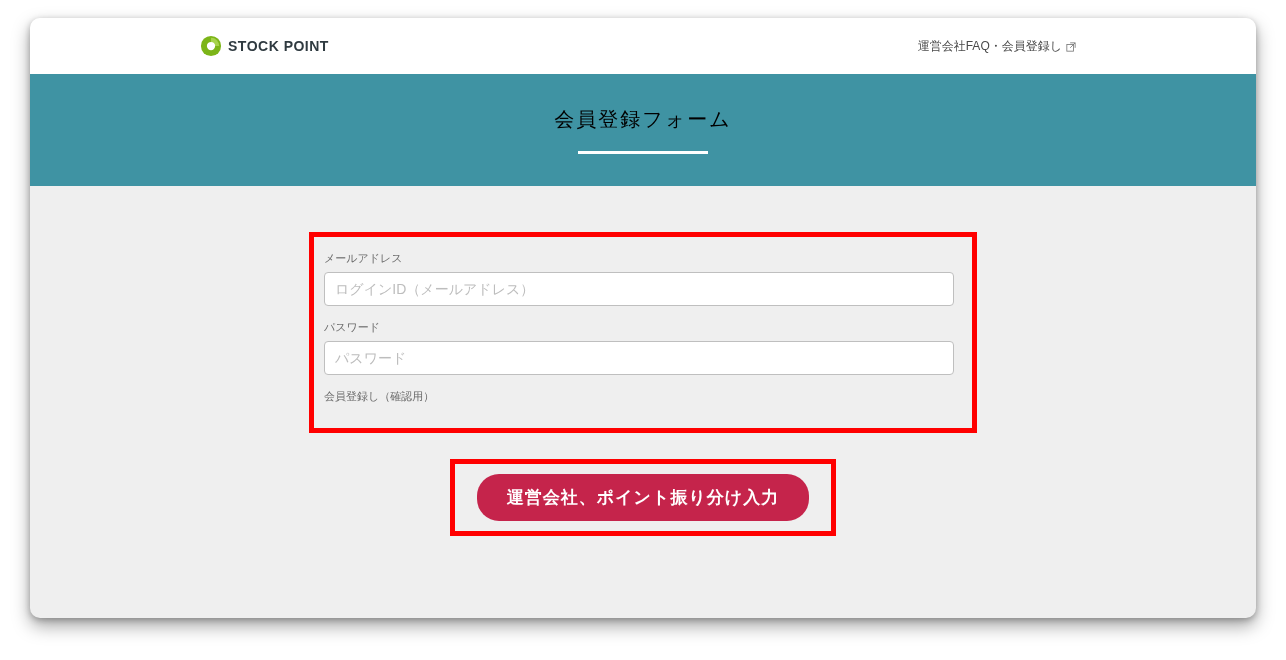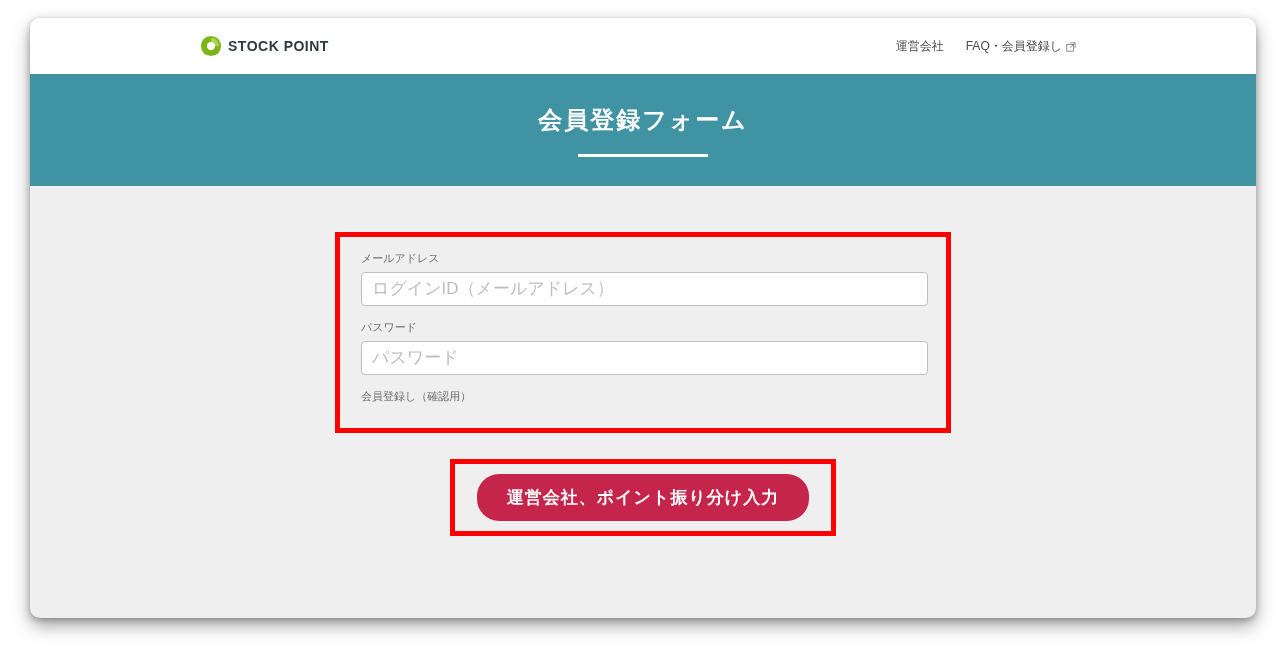--- a/index.html
+++ b/index.html
@@ -40,21 +40,20 @@
     height: 22px;
   }
   .logo-text {
     font-size: 14px;
     font-weight: 800;
     color: #2f3a40;
     letter-spacing: 0.5px;
   }
   .nav-links {
     display: flex;
-    gap: 22px;
     align-items: center;
   }
   .nav-link {
     font-size: 12px;
     color: #4a4a4a;
     text-decoration: none;
     cursor: pointer;
     display: flex;
     align-items: center;
     gap: 4px;
@@ -66,60 +65,60 @@
   }
   .banner {
     background: #3f93a3;
     height: 112px;
     display: flex;
     flex-direction: column;
     align-items: center;
     justify-content: center;
   }
   .banner-title {
-    color: #ffffff;
-    font-size: 24px;
-    font-weight: 700;
+    color: #000000;
+    font-size: 20px;
+    font-weight: 400;
     letter-spacing: 2px;
   }
   .banner-underline {
     width: 130px;
     height: 3px;
     background: #ffffff;
     margin-top: 18px;
   }
   .content {
     display: flex;
     flex-direction: column;
     align-items: center;
     padding-top: 46px;
   }
   .form-box {
-    width: 616px;
+    width: 668px;
     border: 5px solid #ff0000;
-    padding: 14px 18px 18px 21px;
+    padding: 14px 18px 18px 10px;
     background: #efefef;
   }
   .field {
     margin-bottom: 14px;
   }
   .field:last-child { margin-bottom: 4px; }
   .field-label {
     font-size: 11px;
     color: #6a6a6a;
     margin-bottom: 6px;
     display: block;
   }
   .field-input {
     width: 100%;
     height: 34px;
     border: 1px solid #bfbfbf;
     border-radius: 4px;
     padding: 0 10px;
-    font-size: 17px;
+    font-size: 14px;
     color: #333;
     background: #ffffff;
   }
   .field-input::placeholder {
     color: #bdbdbd;
   }
   .submit-wrap {
     margin-top: 26px;
     border: 5px solid #ff0000;
     padding: 10px 22px;

